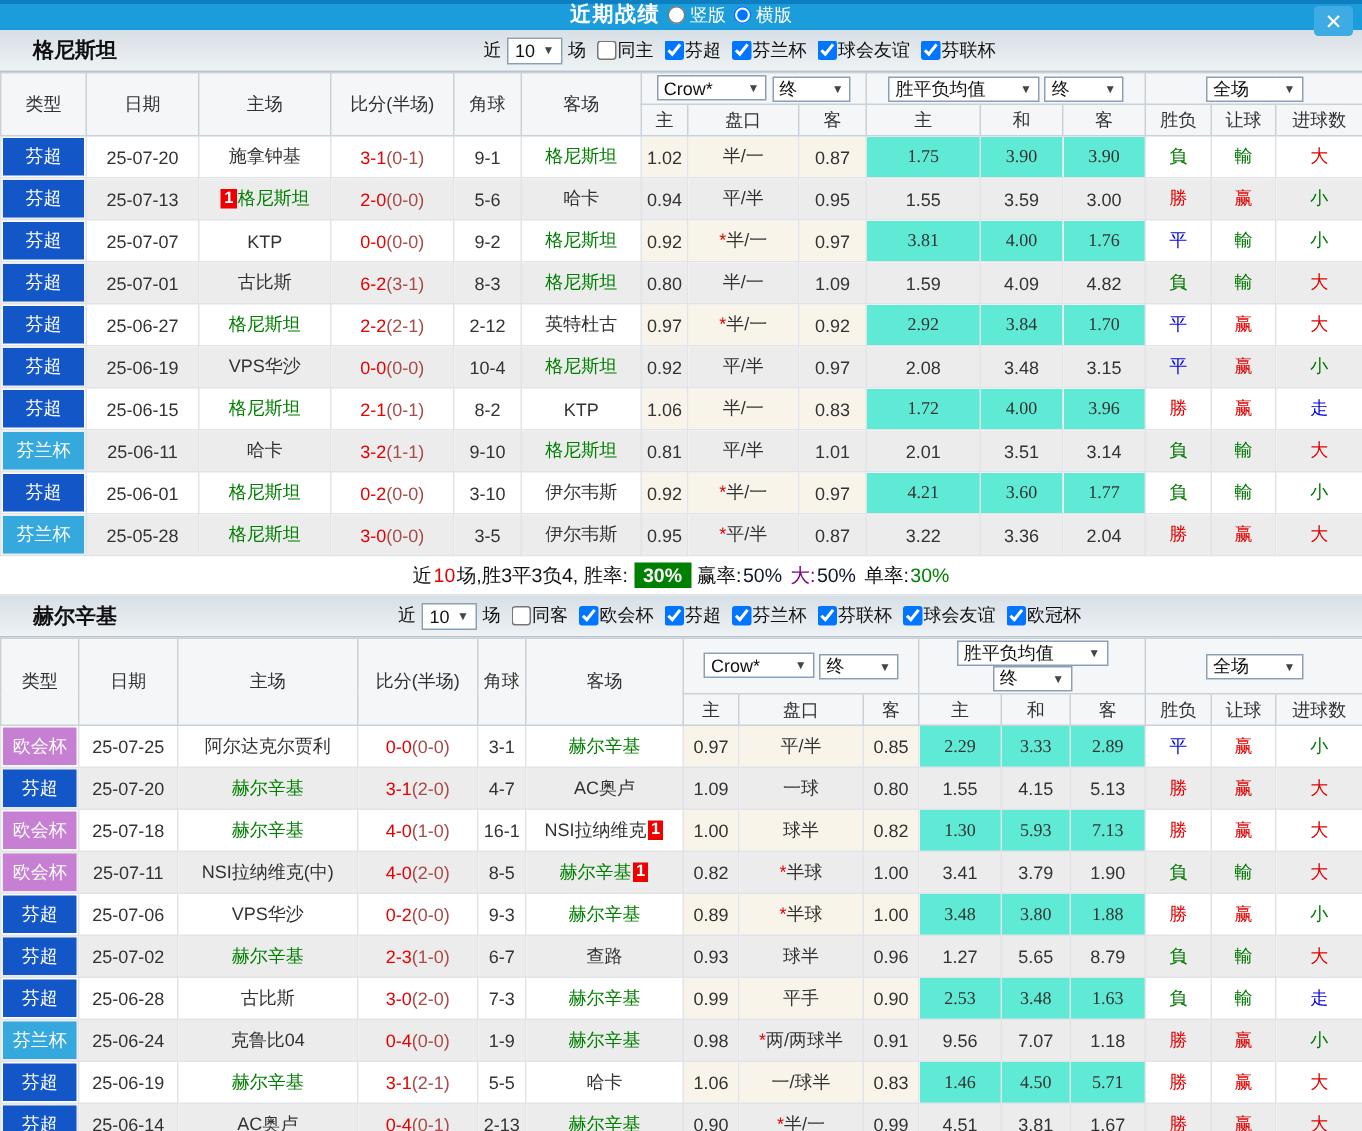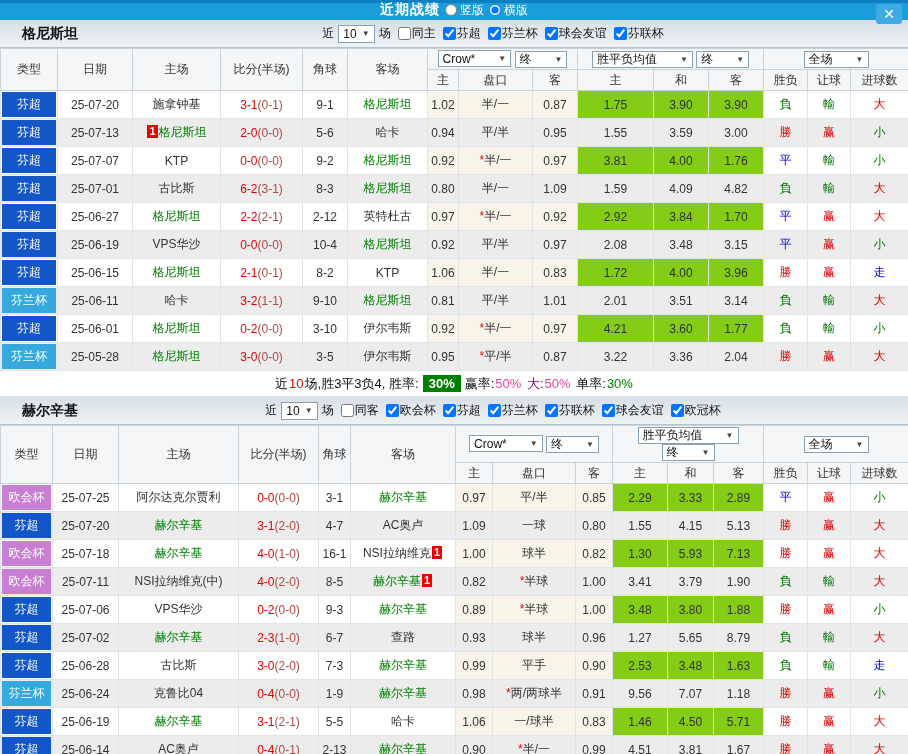--- a/index.html
+++ b/index.html
@@ -28,37 +28,37 @@
   
   table { border-collapse:collapse; table-layout:fixed; width:908px; font-size:12px; }
   thead td { background:#f4f6f8; border:1px solid #c9d1d9; text-align:center; height:21px; color:#333; }
   thead .grp { padding:1px 0; }
   thead .grp .sel { height:17px;gap:23px; }
   tbody td { border:1px solid #e0e4e8; border-top:none; text-align:center; height:28px; padding:0;
     color:#333; white-space:nowrap; overflow:hidden; }
   tr.even td { background:#ececec; }
   tr.odd  td { background:#fff; }
   tr.odd td.c-odds { background:#f9f4ea;margin-top:46px; }
-  tr.odd td.c-avg  { background:#84cc16; }
+  tr.odd td.c-avg  { background:#5eead4;font-family:Liberation Serif, serif; }
   td.c-type { padding:1px; }
   .badge { display:block; height:100%; line-height:25px; color:#fff; }
   .lg-blue   { background:#1356c8; }
   .lg-cyan   { background:#35a9dd; }
   .lg-purple { background:#c77fd4; }
   .self { color:#008000; }
   .score { color:#e60000; }
   .half  { color:#a94b49; }
   .star  { color:#e60000; }
   .num-badge { display:inline-block; background:#ee0000; color:#fff; font-size:11px; font-weight:bold;
     line-height:13px; padding:0 2px; vertical-align:1px; margin:0 1px; }
   .cr { color:#e00000; } .cg { color:#007700; } .cb { color:#0000e0; }
   
   .summary-row { height:26px; display:flex; align-items:center; justify-content:center; gap:1px;
     background:#fff; border-bottom:1px solid #e0e4e8; font-size:13px; color:#111; }
-  .v-red { color:#e60000; } .v-blue { color:#ec4899; } .v-green { color:#008000; } .l-purple { color:#800080; }
+  .v-red { color:#e60000; } .v-blue { color:#0f172a; } .v-green { color:#008000; } .l-purple { color:#800080; }
   .win-badge { background:#008000; color:#fff; font-weight:bold; padding:1px 6px; margin:0 3px; }
 </style>
 </head>
 <body>
 
 <div class="titlebar">
   <div class="titlebar-center">
     <span class="title-text">近期战绩</span>
     <label>
       <input type="radio" name="layout" style="">

